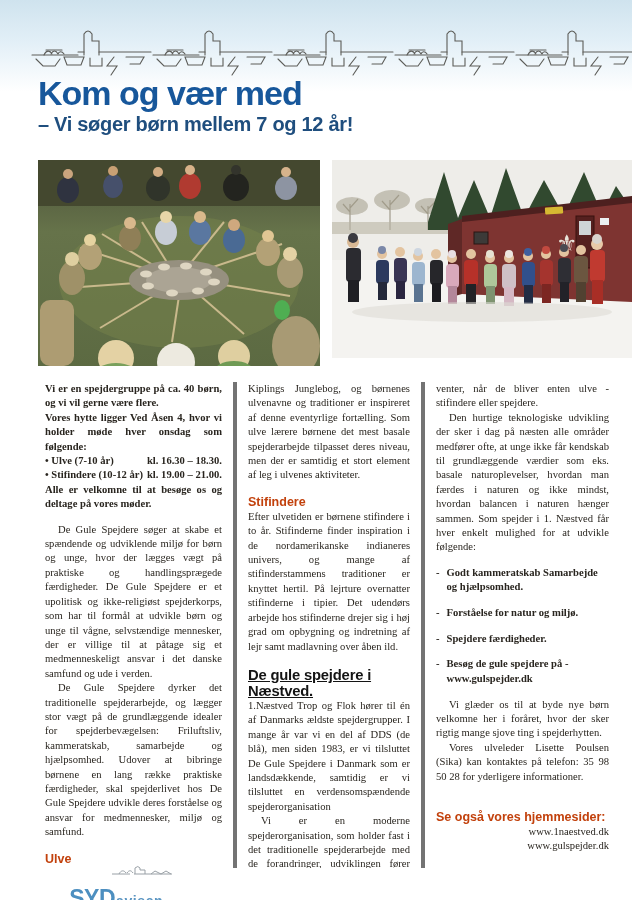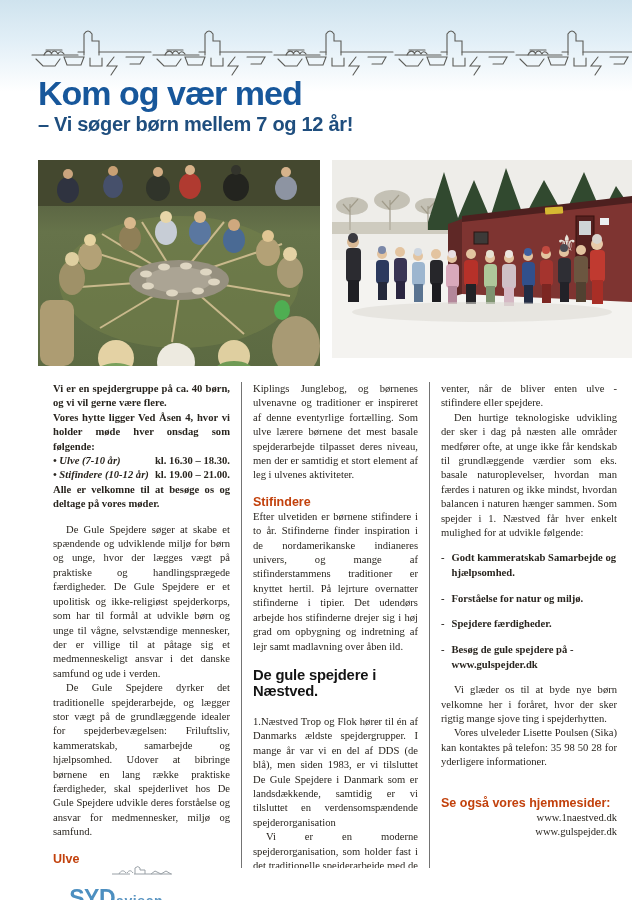--- a/index.html
+++ b/index.html
@@ -22,43 +22,43 @@
   }
   .page-subtitle{
     margin:2px 0 11px 0;font-family:"Liberation Sans",sans-serif;font-weight:bold;
     font-size:20px;color:#1f4e7e;letter-spacing:-0.3px;
   }
   
   .photos{position:absolute;top:160px;left:38px;width:594px;display:flex;gap:12px;align-items:flex-start;}
   .photo{display:block;}
   
   .columns{
-    position:absolute;top:382px;left:53px;width:564px;height:486px;
+    position:absolute;top:382px;left:45px;width:564px;height:486px;
     display:flex;overflow:hidden;
   }
   .col{width:188px;box-sizing:border-box;padding:0 11px 0 11px;}
   .col:first-child{padding-left:0;}
   .col:last-child{padding-right:0;}
-  .col + .col{border-left:1px solid #737373;}
+  .col + .col{border-left:4px solid #737373;}
   .col p{
     margin:0;font-size:10.6px;line-height:1.36;text-align:justify;
   }
   p.lead{font-weight:bold;}
   p.indent{text-indent:13px;}
   p.space{margin-top:11px;}
   .sched{display:flex;font-weight:bold;font-size:10.6px;line-height:1.36;}
-  .sched .lbl{flex:1;font-style:italic;}
+  .sched .lbl{flex:1;}
   .sched .tm{white-space:nowrap;}
   h3.subhead{
     margin:12px 0 1px 0;font-family:"Liberation Sans",sans-serif;
     font-size:12.5px;font-weight:bold;color:#c2410c;
   }
   h2.bighead{
-    margin:13px 0 16px 0;font-family:"Liberation Sans",sans-serif;
-    font-size:14.8px;font-weight:bold;color:#141414;letter-spacing:-0.2px;
+    margin:13px 0 0 0;font-family:"Liberation Sans",sans-serif;
+    font-size:14.8px;font-weight:bold;color:#141414;letter-spacing:-0.2px;text-decoration:underline;
   }
   .bullet-list{margin-top:4px;}
   .bullet{
     display:flex;gap:7px;margin-top:11px;font-weight:bold;
     font-size:10.6px;line-height:1.38;
   }
   .bullet .mark{flex:0 0 auto;}
   .bullet .btxt{white-space:pre-line;}
   .sites p{text-align:right;}
   

